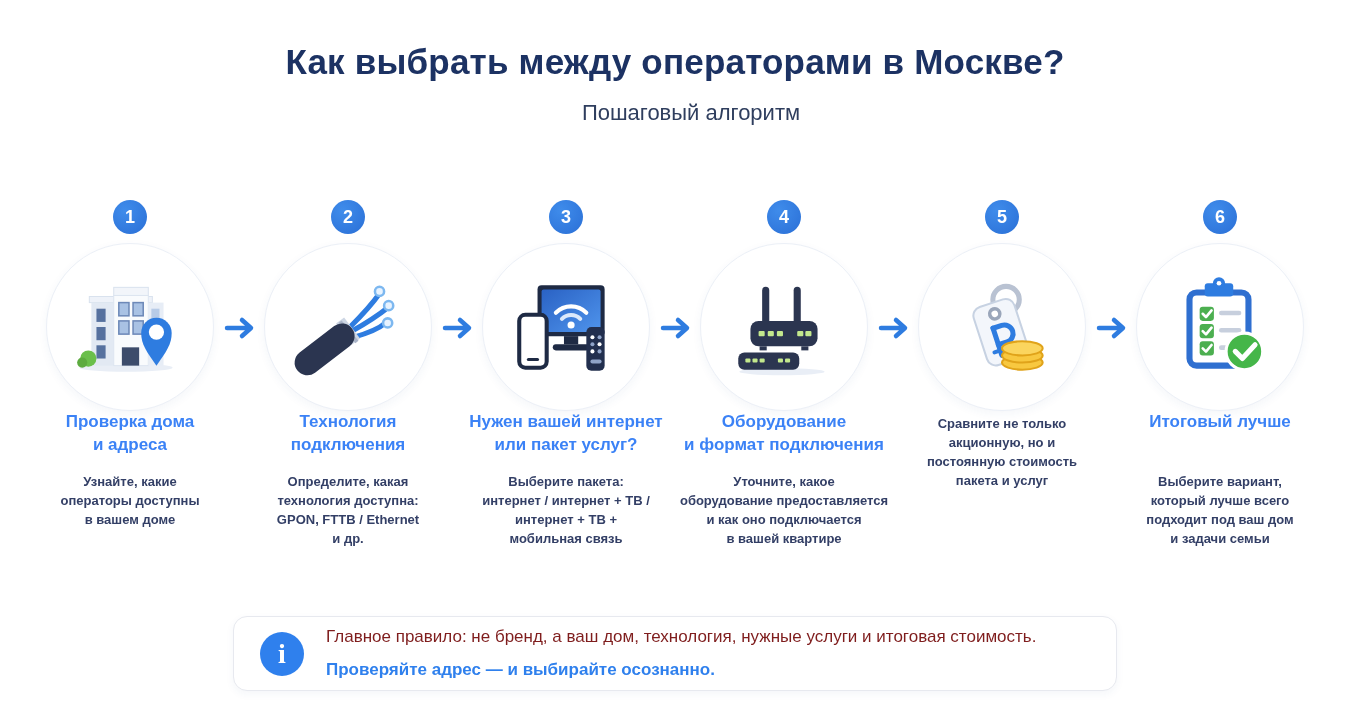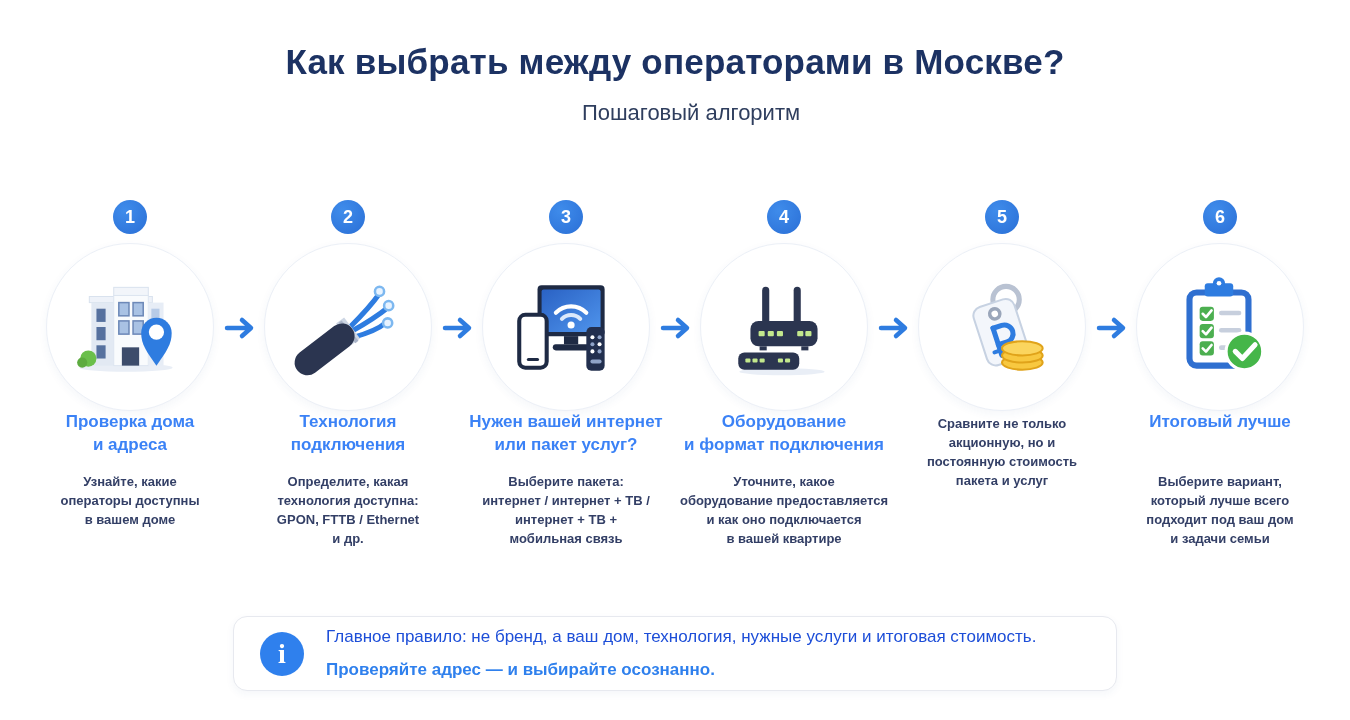--- a/index.html
+++ b/index.html
@@ -31,21 +31,21 @@
 
   
   .note { position:absolute; left:233px; top:616px; width:884px; height:75px;
     background:#ffffff; border:1px solid #e7e9ef; border-radius:14px;
     box-shadow:0 3px 8px rgba(40,70,130,0.05);
     display:flex; align-items:center; padding-left:26px; }
   .note-icon { width:44px; height:44px; border-radius:50%; background:#2f80ed; flex:0 0 44px;
     color:#ffffff; font-family:"Liberation Serif", serif; font-weight:700; font-size:28px;
     display:flex; align-items:center; justify-content:center; }
   .note-text { margin-left:22px; }
-  .note-line1 { font-size:17px; color:#1d4ed8; line-height:1.45; }
+  .note-line1 { font-size:17px; color:#7f1d1d; line-height:1.45; }
   .note-line2 { font-size:17px; font-weight:700; color:#2f80ed; line-height:1.45; margin-top:8px; }
 </style>
 </head>
 <body>
 
 <div class="canvas">
 
   <div class="page-title">Как выбрать между операторами в Москве?</div>
   <div class="page-subtitle">Пошаговый алгоритм</div>
 

